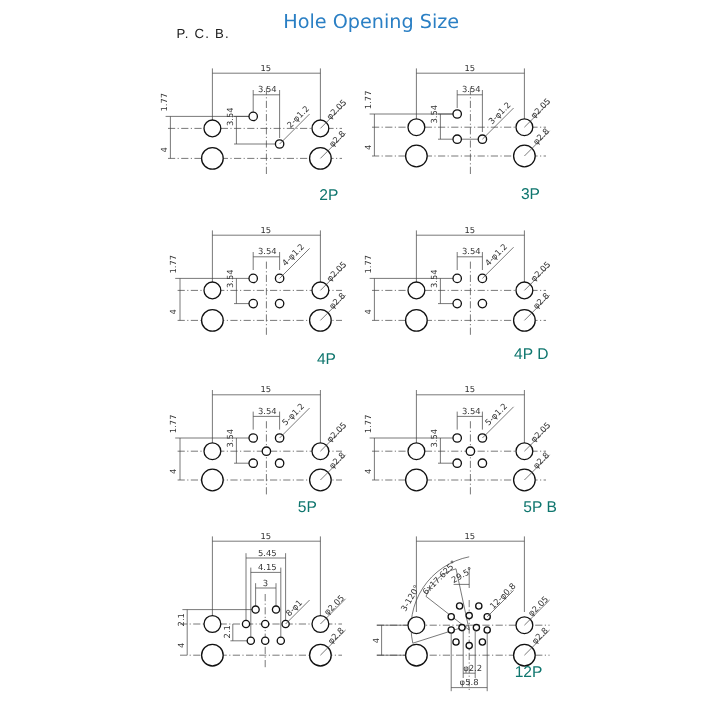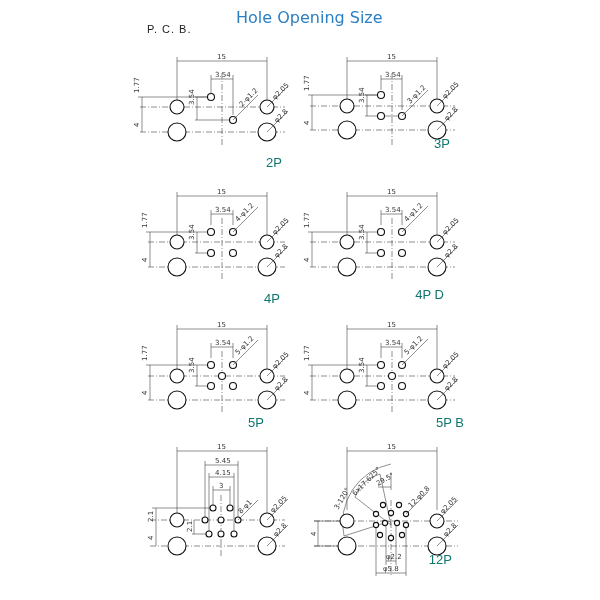--- a/index.html
+++ b/index.html
@@ -81,21 +81,21 @@
   <circle class="hole" cx="86" cy="50" r="3.5"></circle>
     <circle class="hole" cx="86" cy="71" r="3.5"></circle>
     <circle class="hole" cx="107" cy="71" r="3.5"></circle>
   <line class="dim" x1="107" y1="71" x2="133" y2="45"></line>
     <text x="115" y="59" transform="rotate(-45 115 59)">3-φ1.2</text>
   <line class="dim" x1="142" y1="61" x2="163" y2="40"></line>
     <text x="150" y="54" transform="rotate(-45 150 54)">φ2.05</text>
   <line class="dim" x1="142" y1="85" x2="163" y2="64"></line>
     <text x="152" y="76" transform="rotate(-45 152 76)">φ2.8</text>
 </svg>
-<div class="lbl" style="left:330px;top:136px">3P</div>
+<div class="lbl" style="left:330px;top:154px">3P</div>
 
 <svg class="panel" style="left:120px;top:180px" width="180" height="110" viewBox="0 0 180 110">
   <line class="dim" x1="57" y1="16" x2="147" y2="16"></line>
     <line class="dim" x1="57" y1="12" x2="57" y2="58"></line>
     <line class="dim" x1="147" y1="12" x2="147" y2="58"></line>
   <text x="97" y="14">15</text>
   <line class="dim" x1="91" y1="34" x2="113" y2="34"></line>
     <line class="dim" x1="91" y1="30" x2="91" y2="45"></line>
     <line class="dim" x1="113" y1="30" x2="113" y2="45"></line>
   <text x="95" y="32">3.54</text>
@@ -153,21 +153,21 @@
     <circle class="hole" cx="107" cy="52" r="3.5"></circle>
   <circle class="hole" cx="86" cy="73" r="3.5"></circle>
     <circle class="hole" cx="107" cy="73" r="3.5"></circle>
   <line class="dim" x1="107" y1="52" x2="133" y2="26"></line>
     <text x="112" y="42" transform="rotate(-45 112 42)">4-φ1.2</text>
   <line class="dim" x1="142" y1="62" x2="163" y2="41"></line>
     <text x="150" y="55" transform="rotate(-45 150 55)">φ2.05</text>
   <line class="dim" x1="142" y1="87" x2="163" y2="66"></line>
     <text x="152" y="78" transform="rotate(-45 152 78)">φ2.8</text>
 </svg>
-<div class="lbl" style="left:324px;top:287px">4P  D</div>
+<div class="lbl" style="left:337px;top:287px">4P  D</div>
 
 <svg class="panel" style="left:120px;top:315px" width="180" height="100" viewBox="0 0 180 100">
   <line class="dim" x1="57" y1="14" x2="147" y2="14"></line>
     <line class="dim" x1="57" y1="10" x2="57" y2="55"></line>
     <line class="dim" x1="147" y1="10" x2="147" y2="55"></line>
   <text x="97" y="12">15</text>
   <line class="dim" x1="91" y1="32" x2="113" y2="32"></line>
     <line class="dim" x1="91" y1="28" x2="91" y2="43"></line>
     <line class="dim" x1="113" y1="28" x2="113" y2="43"></line>
   <text x="95" y="30">3.54</text>

